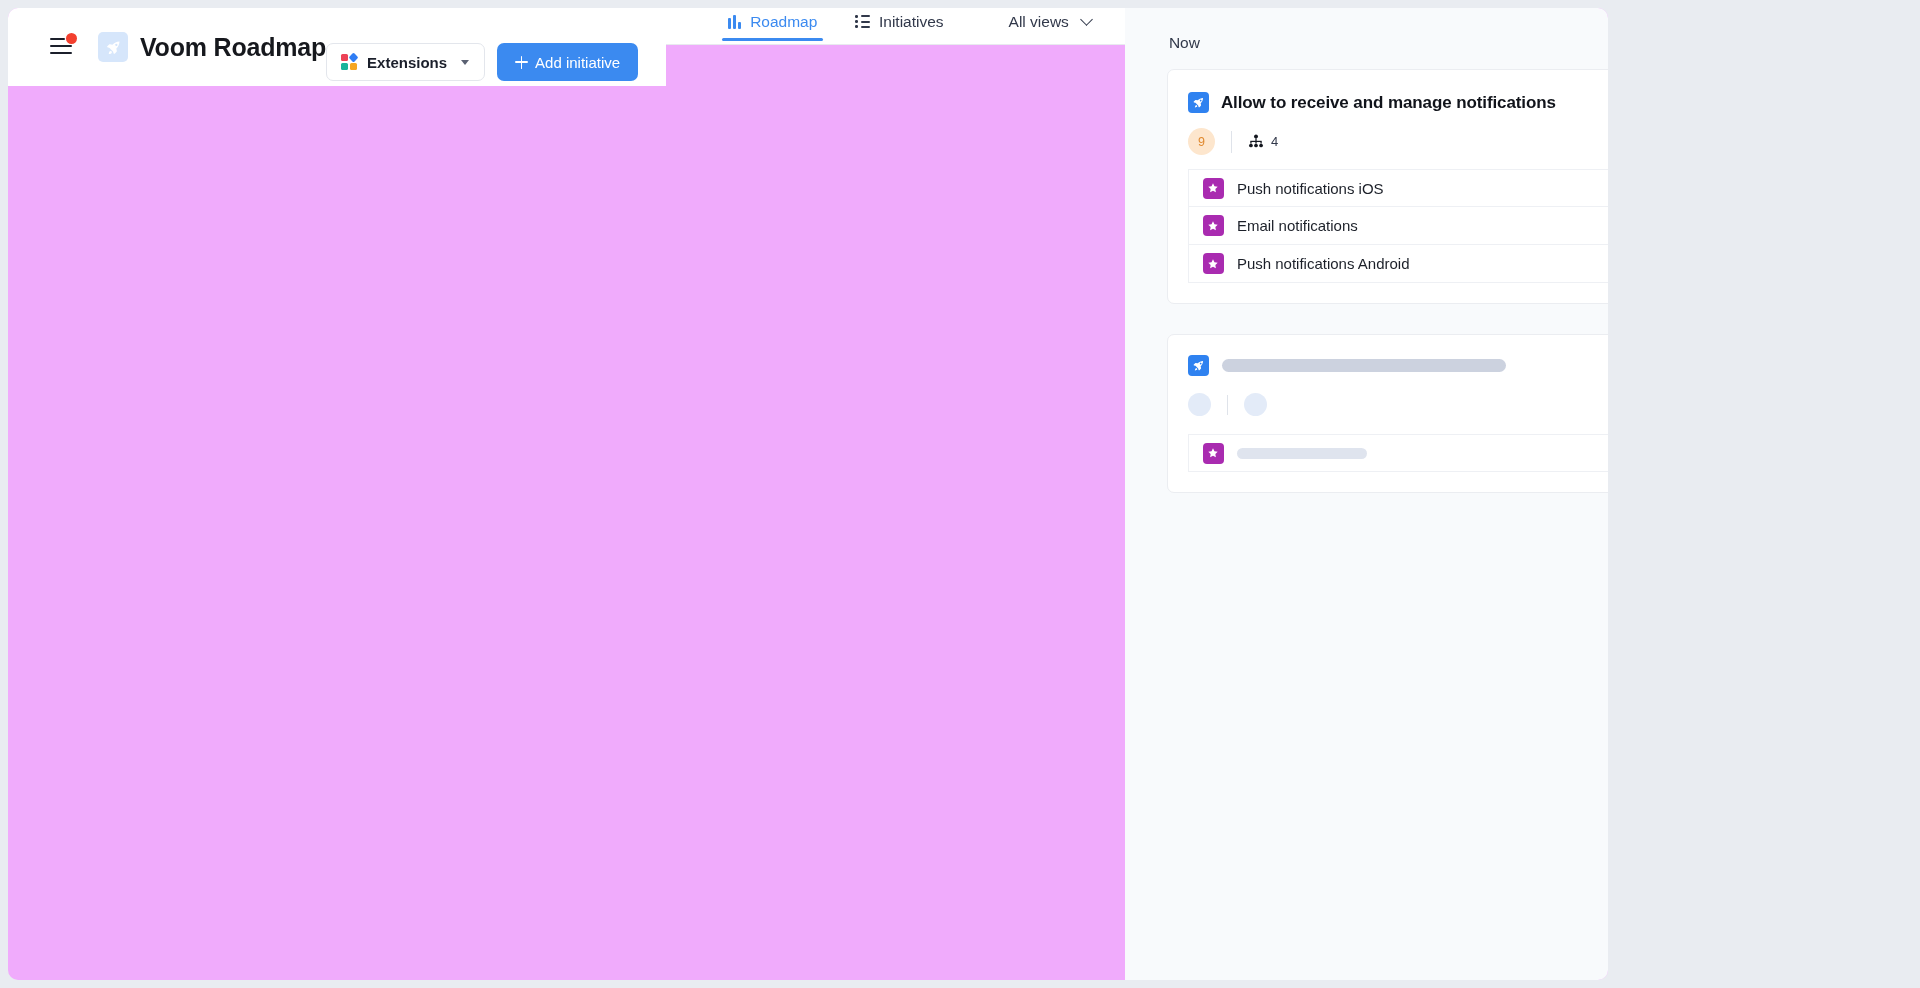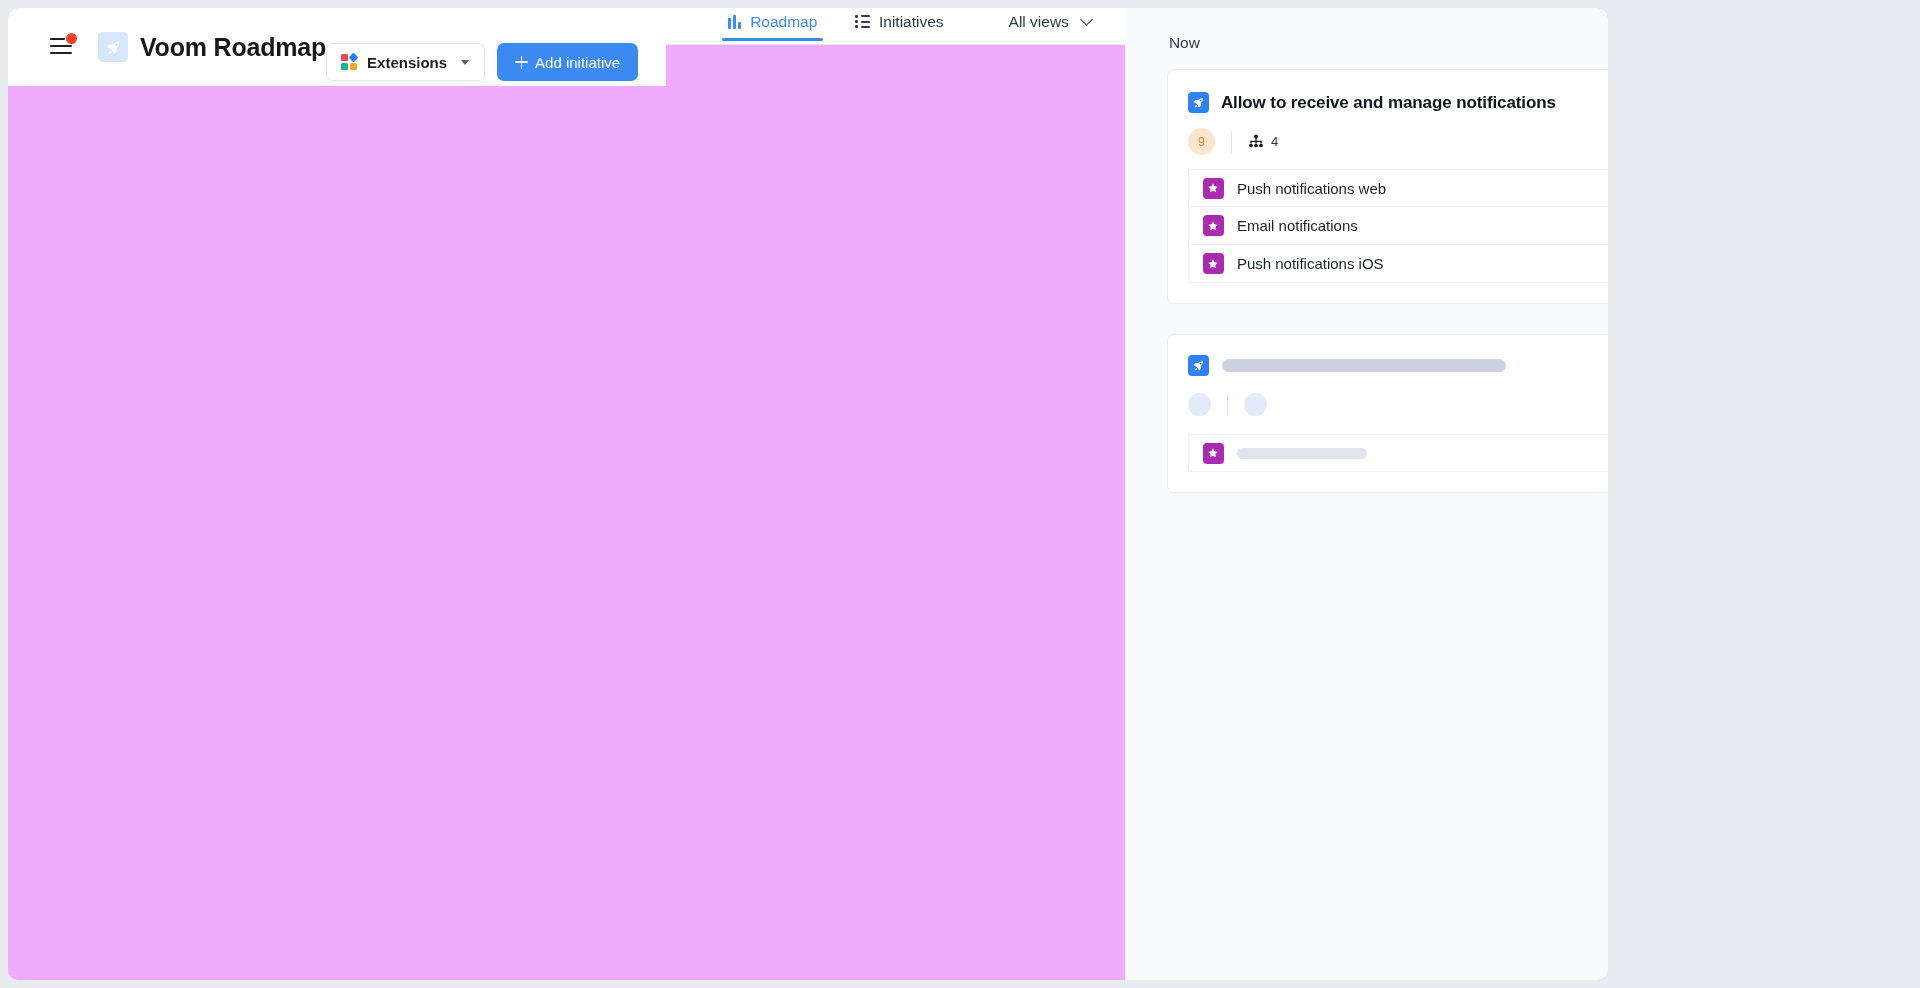--- a/index.html
+++ b/index.html
@@ -436,37 +436,37 @@
           </span>
         </div>
 
         <div>
           <div class="subitem">
             <span class="star-sq">
               <svg width="12" height="12" viewBox="0 0 24 24">
                   <path d="M12 2.6l2.9 5.9 6.5.95-4.7 4.6 1.1 6.45L12 17.45 6.2 20.5l1.1-6.45-4.7-4.6 6.5-.95z" fill="#fff"></path>
                 </svg>
             </span>
-            <span class="subitem-label">Push notifications web</span>
+            <span class="subitem-label">Push notifications iOS</span>
           </div>
           <div class="subitem">
             <span class="star-sq">
               <svg width="12" height="12" viewBox="0 0 24 24">
                   <path d="M12 2.6l2.9 5.9 6.5.95-4.7 4.6 1.1 6.45L12 17.45 6.2 20.5l1.1-6.45-4.7-4.6 6.5-.95z" fill="#fff"></path>
                 </svg>
             </span>
             <span class="subitem-label">Email notifications</span>
           </div>
           <div class="subitem">
             <span class="star-sq">
               <svg width="12" height="12" viewBox="0 0 24 24">
                   <path d="M12 2.6l2.9 5.9 6.5.95-4.7 4.6 1.1 6.45L12 17.45 6.2 20.5l1.1-6.45-4.7-4.6 6.5-.95z" fill="#fff"></path>
                 </svg>
             </span>
-            <span class="subitem-label">Push notifications iOS</span>
+            <span class="subitem-label">Push notifications Android</span>
           </div>
         </div>
       </div>
 
       <div class="card card-sk">
           <div class="sk-row">
             <span class="rocket-sq">
               <svg width="13" height="13" viewBox="0 0 24 24">
                 <path d="M20.5 3.5c-4.2.2-7.6 2-10 4.5l-3.3-.7c-.5-.1-1 .05-1.35.4L3.3 10.25c-.5.5-.3 1.35.37 1.56l2.7.85 4.97 4.97.85 2.7c.2.67 1.06.87 1.56.37l2.55-2.55c.35-.35.5-.85.4-1.35l-.7-3.3c2.5-2.4 4.3-5.8 4.5-10zM15 9.6a1.6 1.6 0 1 1 2.3-2.2A1.6 1.6 0 0 1 15 9.6z" fill="#fff"></path>
                 <path d="M6.6 17.4c-.9.9-1.3 3.9-1.3 3.9s3-.4 3.9-1.3a1.84 1.84 0 0 0-2.6-2.6z" fill="#fff"></path>

